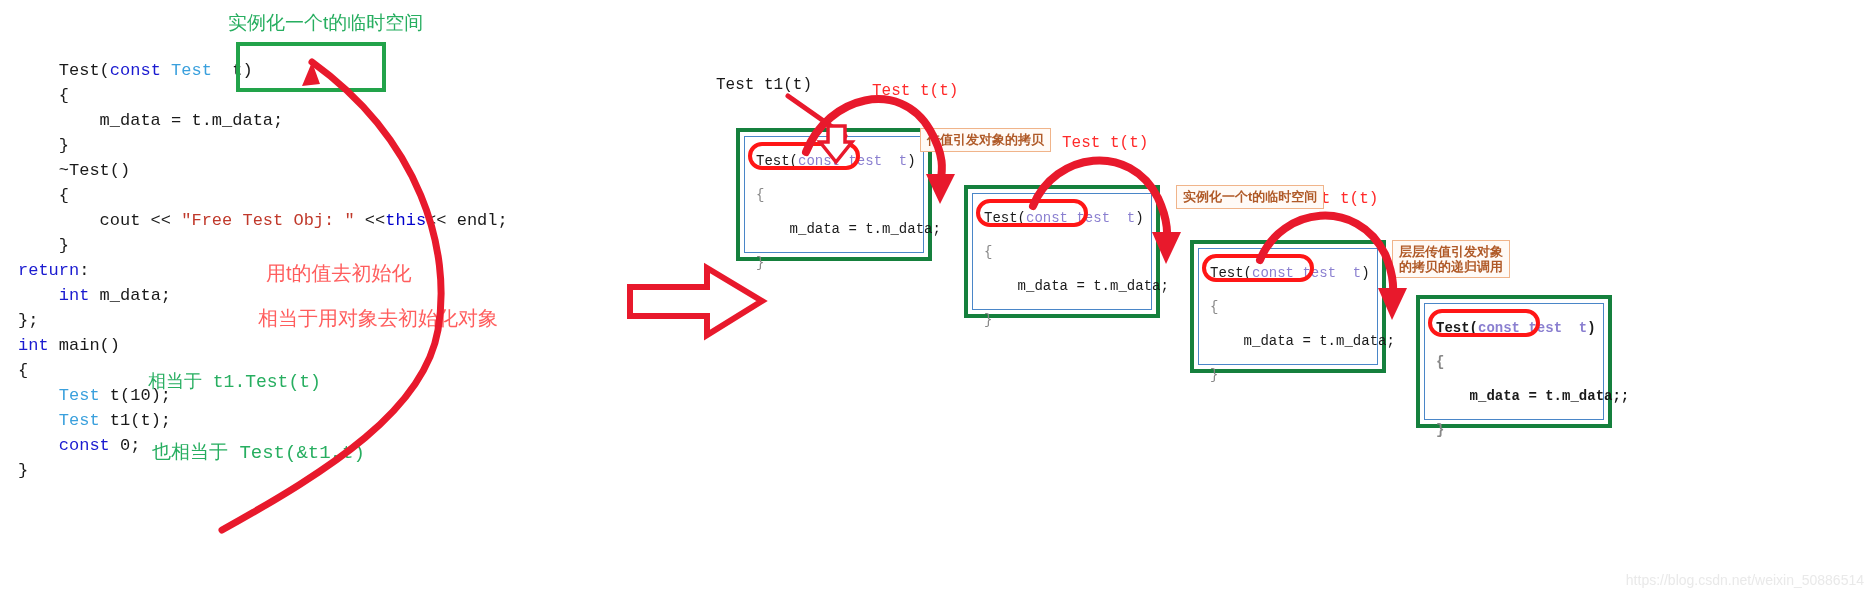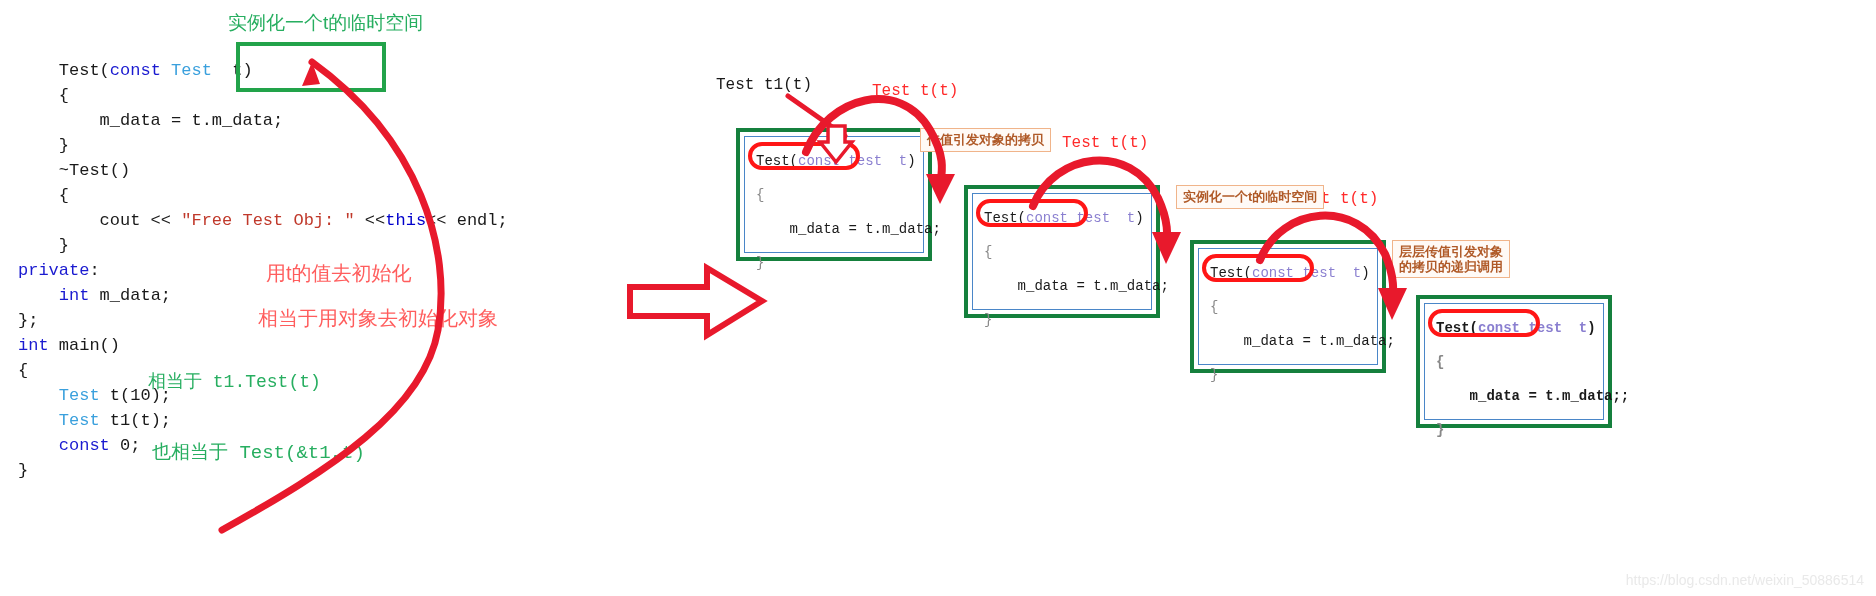--- a/index.html
+++ b/index.html
@@ -150,21 +150,21 @@
 <div id="canvas">
 
   <div class="abs" id="code-listing"><span>    Test(<span class="kw">const</span> <span class="typ">Test</span>  t)</span>
 <span>    {</span>
 <span>        m_data = t.m_data;</span>
 <span>    }</span>
 <span>    ~Test()</span>
 <span>    {</span>
 <span>        cout &lt;&lt; <span class="str">"Free Test Obj: "</span> &lt;&lt;<span class="this">this</span>&lt;&lt; endl;</span>
 <span>    }</span>
-<span><span class="kw">private</span>:</span>
+<span><span class="kw">return</span>:</span>
 <span>    <span class="kw">int</span> m_data;</span>
 <span>};</span>
 <span><span class="kw">int</span> main()</span>
 <span>{</span>
 <span>    <span class="typ">Test</span> t(10);</span>
 <span>    <span class="typ">Test</span> t1(t);</span>
 <span>    <span class="kw">const</span> 0;</span>
 <span>}</span></div>
 
   <div class="abs green-rect"></div>

